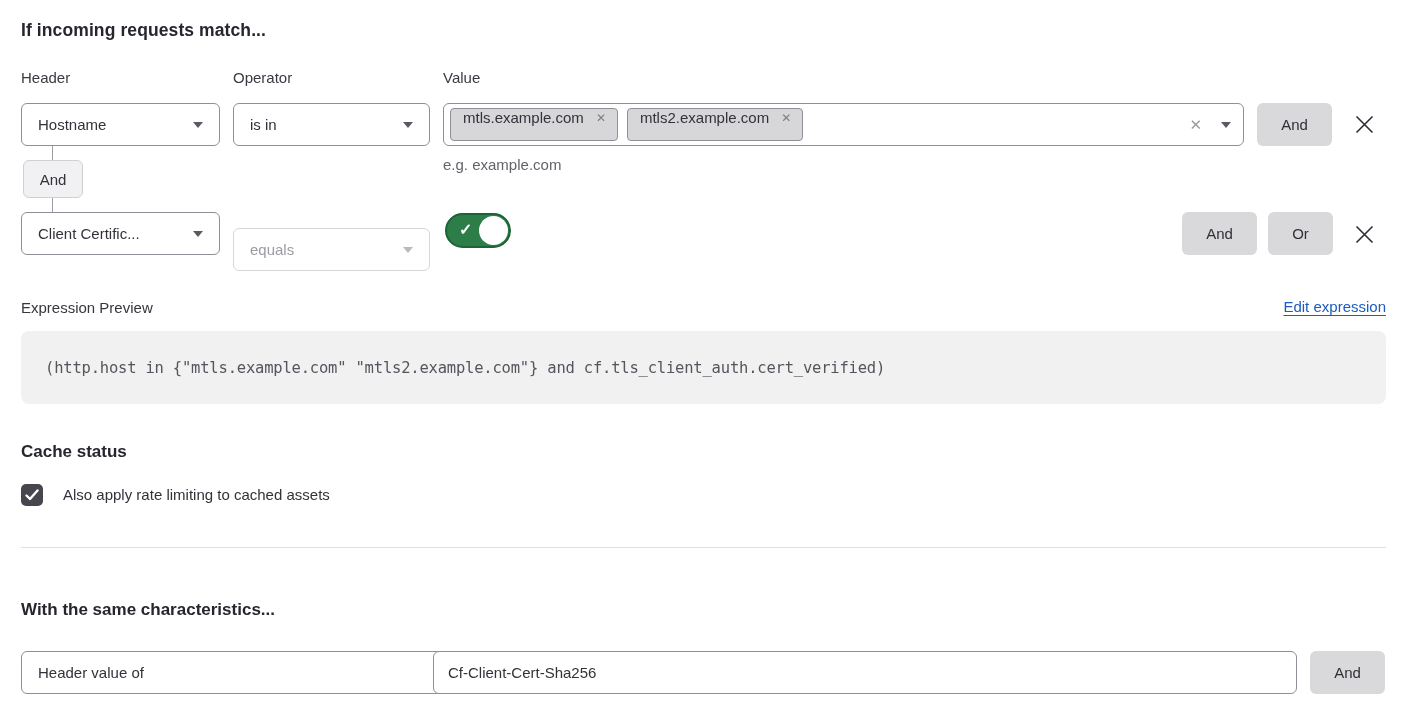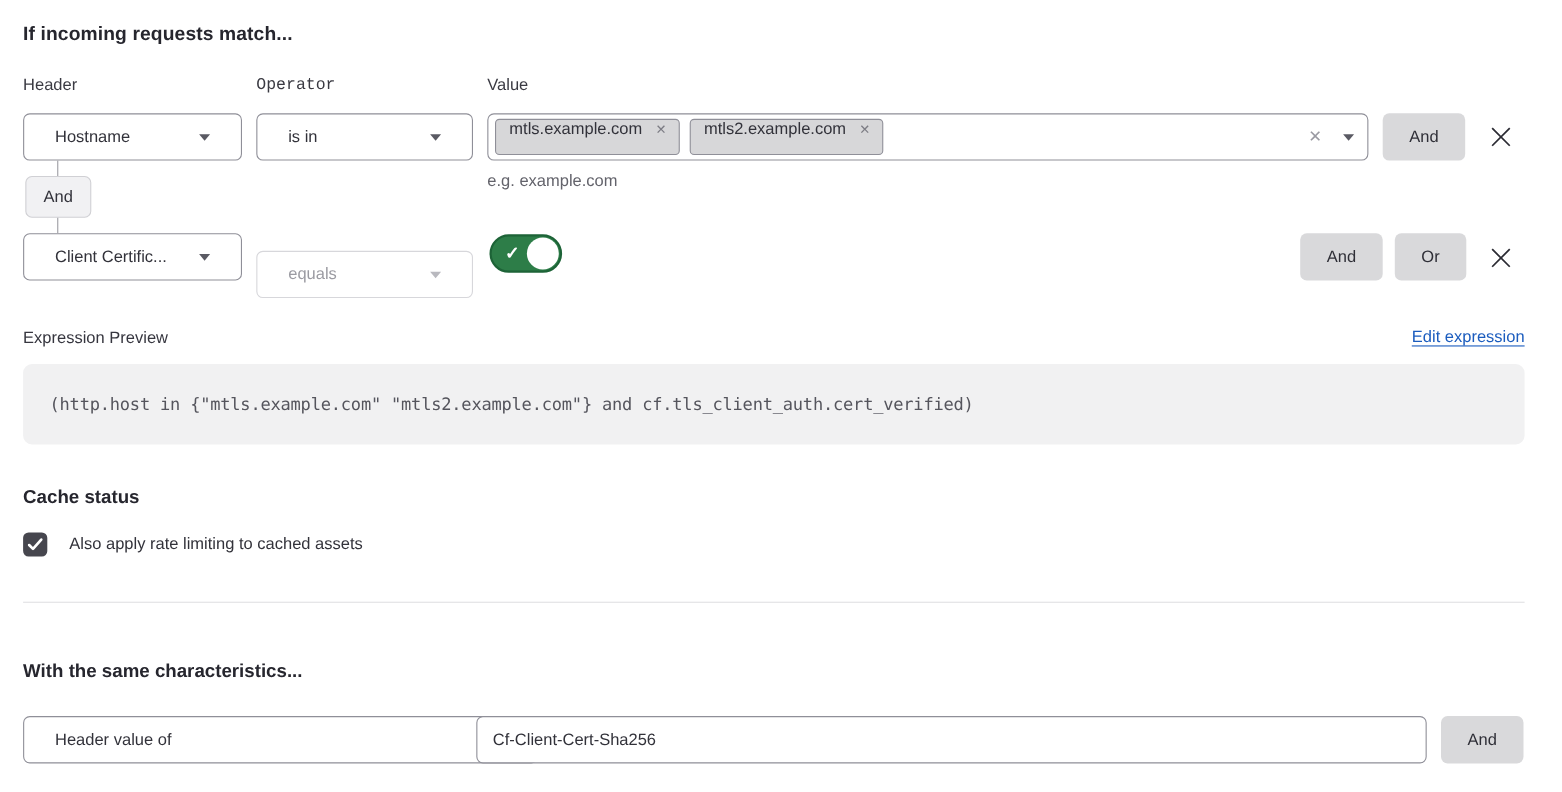--- a/index.html
+++ b/index.html
@@ -8,21 +8,21 @@
   .stage { position:relative; width:1420px; height:720px; background:#fff; overflow:hidden; }
 
   .abs { position:absolute; }
 
   .h-title { font-size:17.5px; font-weight:700; color:#26262e; letter-spacing:.1px; }
   .col-label { font-size:15px; color:#3a3a42; }
 
   .select {
     height:43px; border:1px solid #8f8f98; border-radius:6px; background:#fff;
     display:flex; align-items:center; justify-content:space-between;
-    padding:0 28px; font-size:15px; color:#32323a; cursor:pointer;
+    padding:0 16px; font-size:15px; color:#32323a; cursor:pointer;
   }
   .select .caret {
     width:0; height:0; border-left:5.5px solid transparent; border-right:5.5px solid transparent;
     border-top:6.5px solid #5a5a63; margin-left:10px;
   }
   .select.disabled { border-color:#d7d7db; color:#9b9ba2; }
   .select.disabled .caret { border-top-color:#b9b9bf; }
 
   .value-box {
     height:43px; border:1px solid #8f8f98; border-radius:6px; background:#fff;
@@ -93,21 +93,21 @@
   }
 </style>
 </head>
 <body>
 
 <div class="stage">
 
   <div class="abs h-title" style="left:21px; top:20px;">If incoming requests match...</div>
 
   <div class="abs col-label" style="left:21px; top:69px;">Header</div>
-  <div class="abs col-label" style="left:233px; top:69px;font-family:Liberation Mono, monospace;">Operator</div>
+  <div class="abs col-label" style="left:233px; top:69px;">Operator</div>
   <div class="abs col-label" style="left:443px; top:69px;">Value</div>
 
   <div class="abs select" style="left:21px; top:103px; width:199px;">
     <span>Hostname</span>
     <span class="caret"></span>
   </div>
 
   <div class="abs select" style="left:233px; top:103px; width:197px;">
     <span>is in</span>
     <span class="caret"></span>

